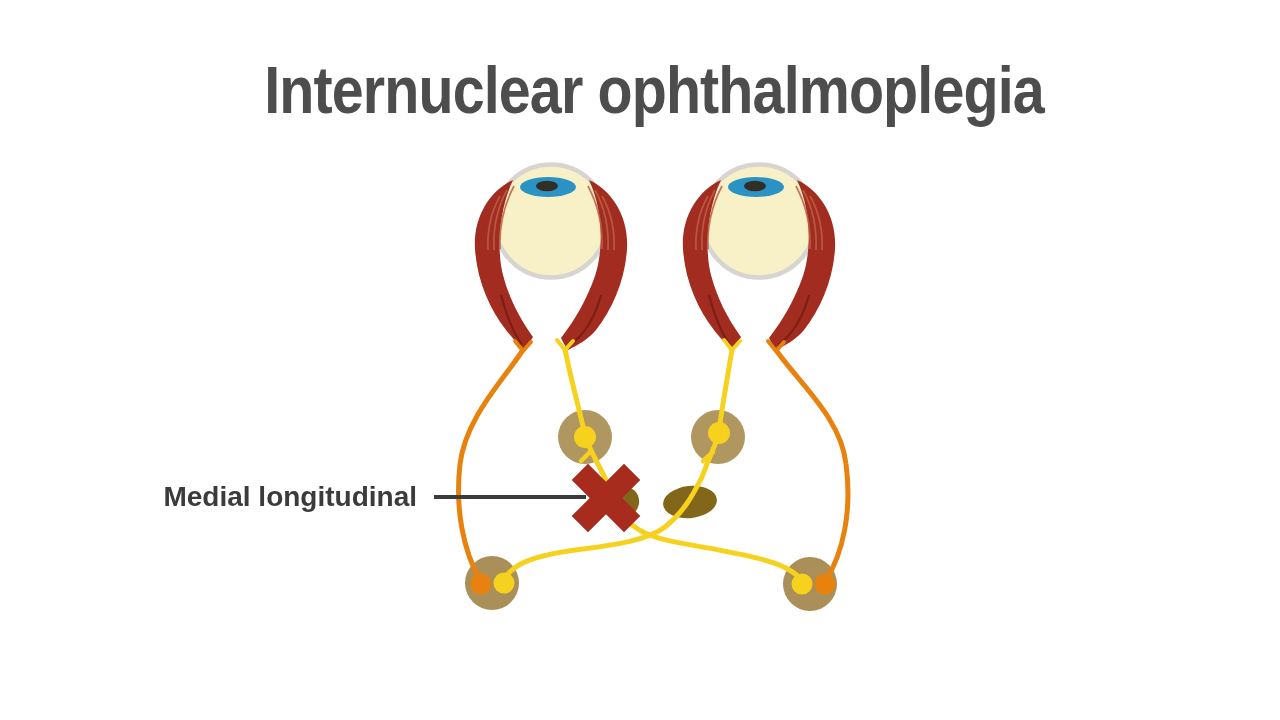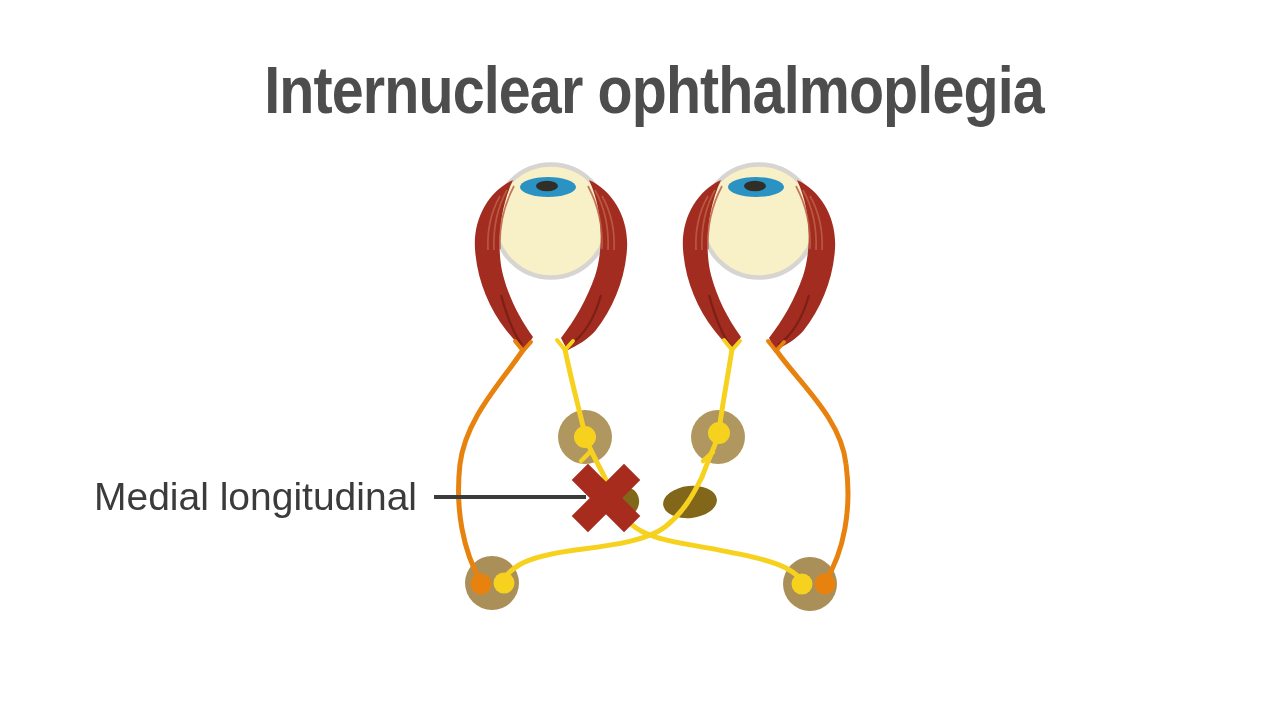--- a/index.html
+++ b/index.html
@@ -12,22 +12,23 @@
   .title{
     position:absolute;left:0;top:52px;width:1280px;
     text-align:center;
     font-size:66px;font-weight:bold;color:#4d4d4d;
     letter-spacing:-1px;
     transform:scaleX(0.87);transform-origin:640px 0;
     white-space:nowrap;
   }
   .mlf-label{
     position:absolute;top:478px;right:877px;
-    font-size:39px;line-height:37px;color:#3b3b3b;
+    font-size:28px;line-height:37px;color:#3b3b3b;
     white-space:nowrap;
+    font-weight:bold;
   }
   svg{position:absolute;left:0;top:0;}
 </style>
 </head>
 <body>
 
 <div class="stage">
 
   <div class="title">Internuclear ophthalmoplegia</div>
 

